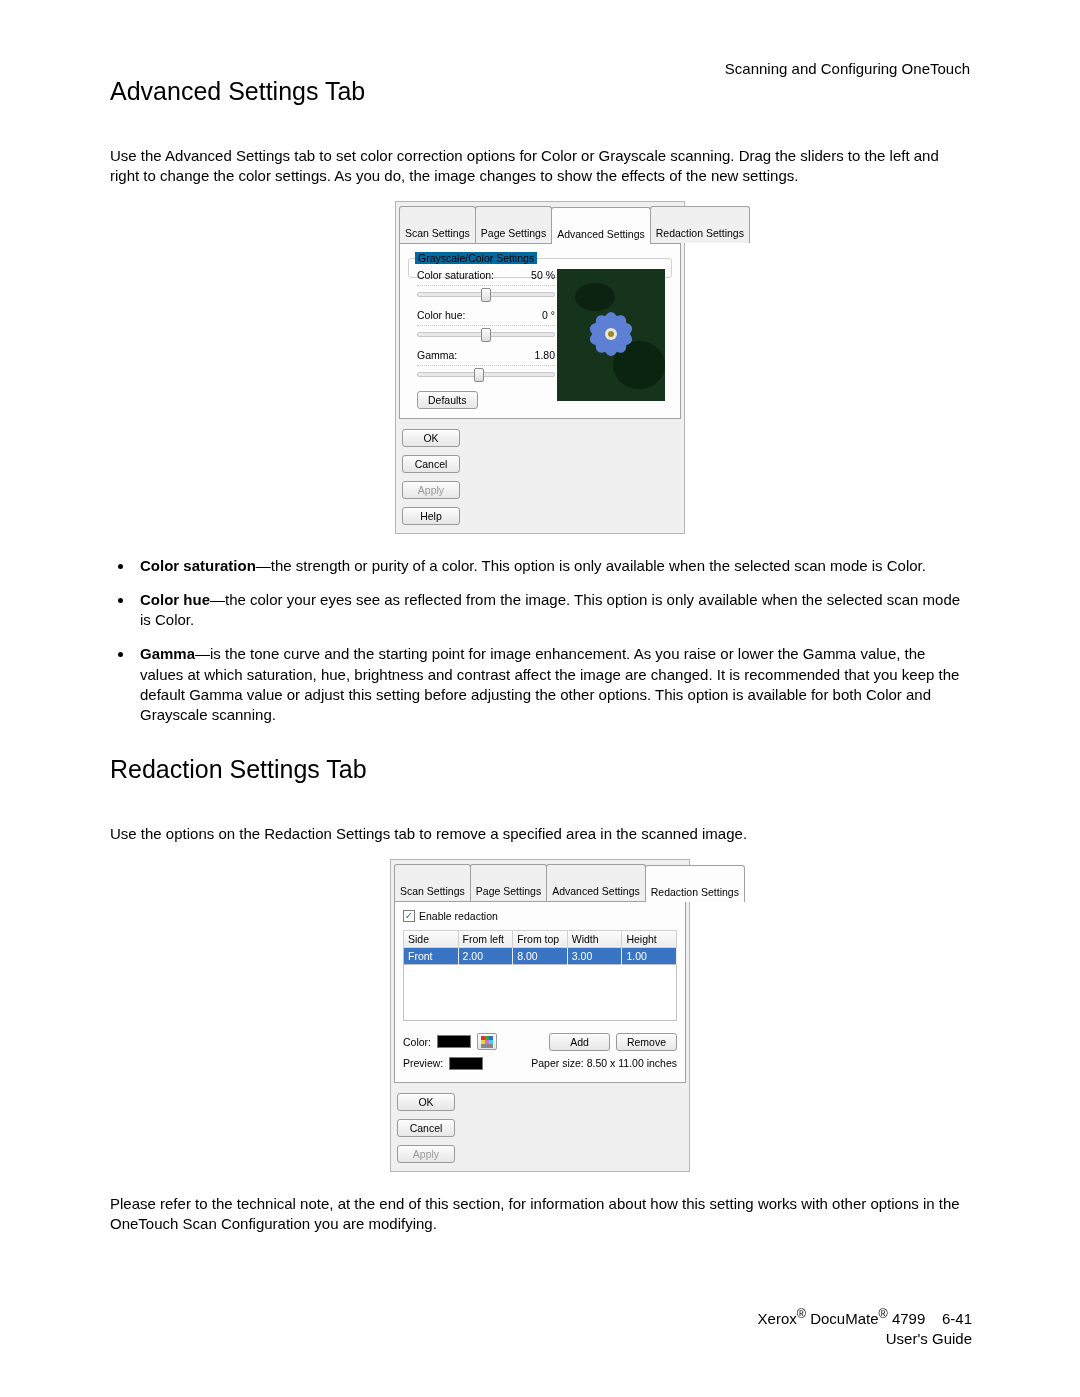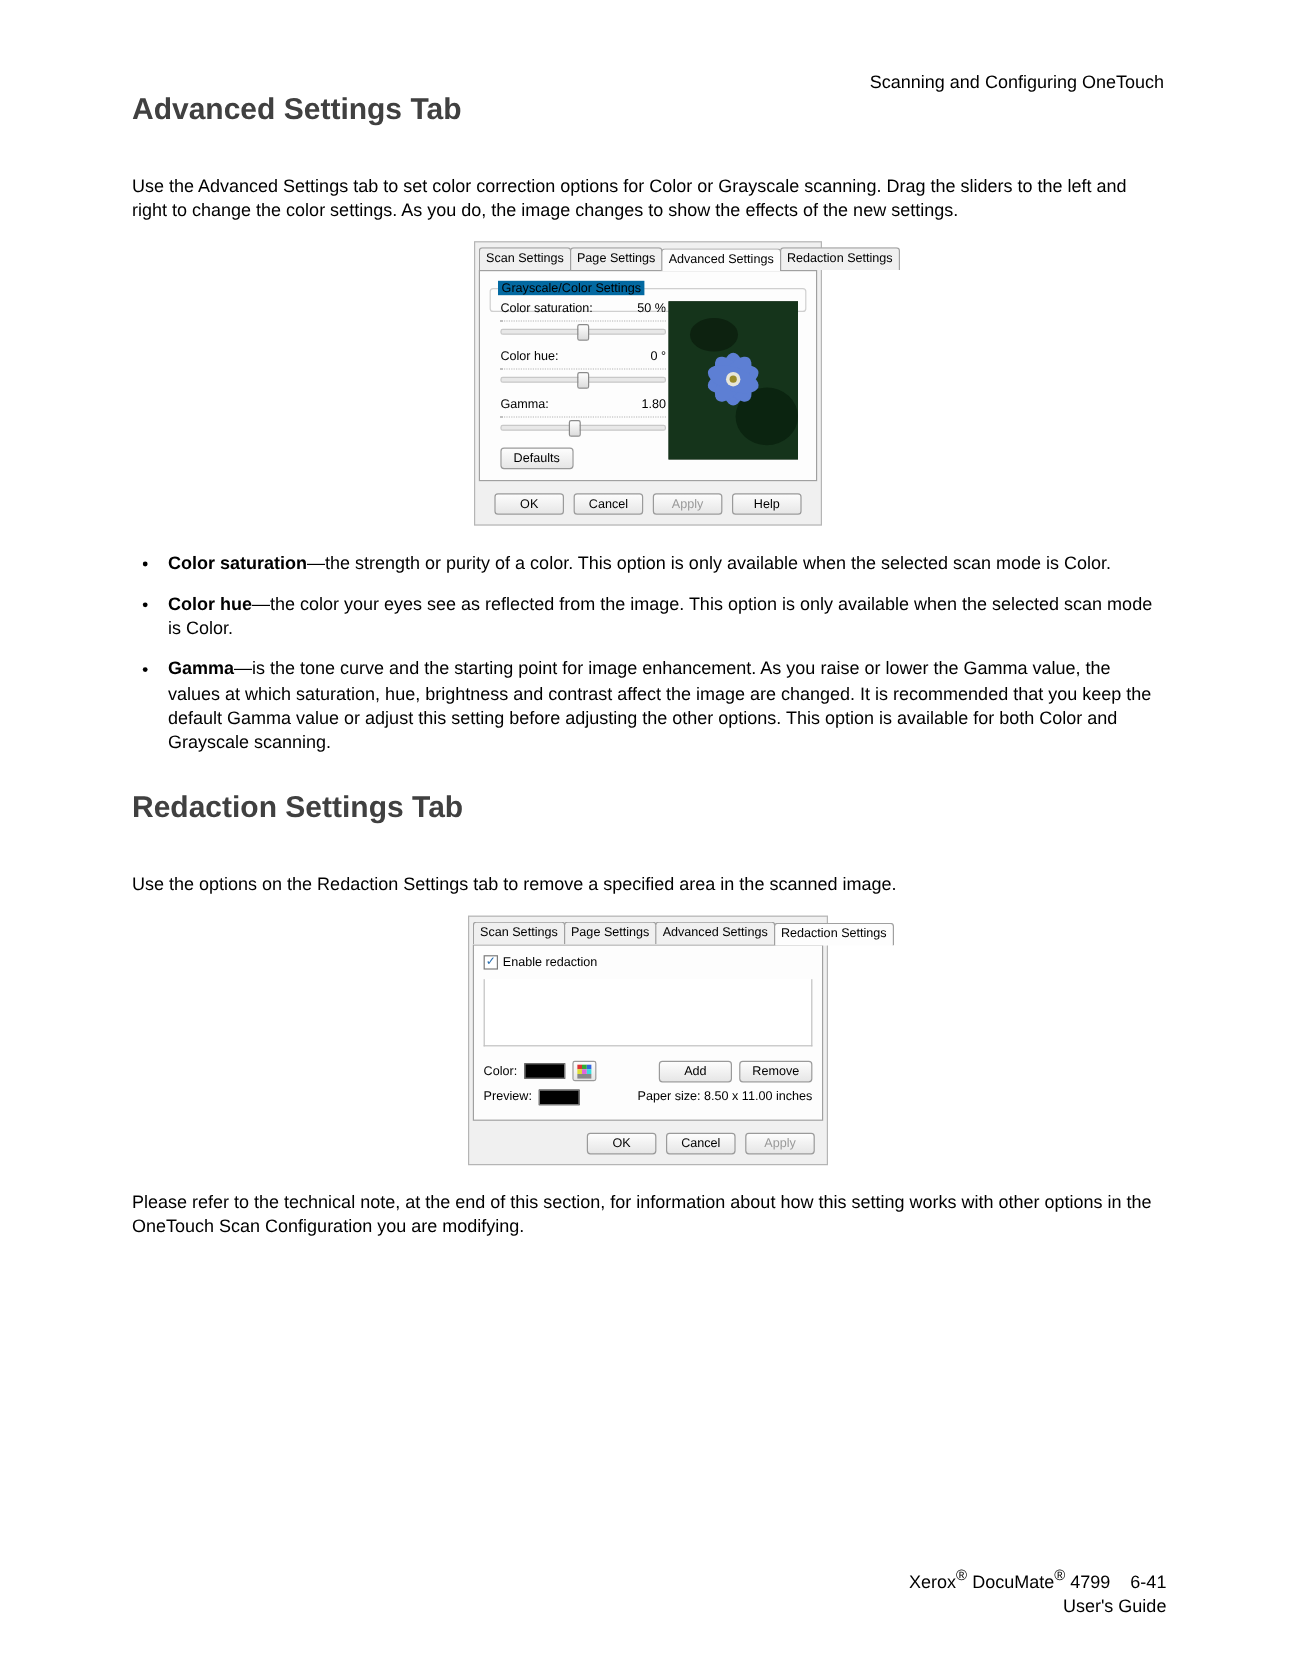--- a/index.html
+++ b/index.html
@@ -10,22 +10,22 @@
     font-family: "Segoe UI", Tahoma, Arial, sans-serif;
     color: #000;
     position: relative;
     padding: 60px 110px 40px 110px;
   }
   .header-right {
     text-align: right;
     font-size: 15px;
   }
   h1.section-heading {
-    color: #404040;
-    font-weight: 700;
+    color: #000000;
+    font-weight: 400;
     font-size: 25px;
     margin-bottom: 40px;
   }
   p.body {
     font-size: 15px;
     line-height: 1.35;
     margin-bottom: 14px;
   }
   ul.bullets {
     margin: 16px 0 30px 24px;
@@ -56,21 +56,21 @@
     padding-top: 4px;
     padding-left: 3px;
     gap: 0;
     position: relative;
     z-index: 2;
   }
   .tab {
     border: 1px solid #a0a0a0;
     border-bottom: none;
     border-radius: 3px 3px 0 0;
-    padding: 2px 5px 3px 5px;
+    padding: 20px 5px 3px 5px;
     background: #f0f0f0;
     margin-right: -1px;
     font-size: 10.5px;
     white-space: nowrap;
     cursor: pointer;
   }
   .tab.active {
     background: #fdfdfd;
     position: relative;
     top: 1px;
@@ -154,20 +154,21 @@
     height: 132px;
     background: #122a14;
     overflow: hidden;
   }
   .preview-img svg { width: 100%; height: 100%; display: block; }
   .dlg-buttons {
     display: flex;
     justify-content: center;
     gap: 8px;
     padding: 4px 6px 8px 6px;
+    flex-direction: column;
   }
   .dlg-buttons .dbtn {
     background: linear-gradient(#fdfdfd, #e6e6e6);
     border: 1px solid #9a9a9a;
     border-radius: 3px;
     padding: 2px 0;
     width: 58px;
     text-align: center;
     font-size: 10.5px;
     cursor: pointer;
@@ -366,20 +367,40 @@
       <div class="tab">Scan Settings</div>
       <div class="tab">Page Settings</div>
       <div class="tab">Advanced Settings</div>
       <div class="tab active">Redaction Settings</div>
     </div>
     <div class="tab-body">
       <div class="chkline">
         <span class="chkbox">✓</span>
         <span>Enable redaction</span>
       </div>
+      <table class="redtbl">
+        <thead>
+          <tr>
+            <th>Side</th>
+            <th>From left</th>
+            <th>From top</th>
+            <th>Width</th>
+            <th>Height</th>
+          </tr>
+        </thead>
+        <tbody>
+          <tr class="selrow">
+            <td>Front</td>
+            <td>2.00</td>
+            <td>8.00</td>
+            <td>3.00</td>
+            <td>1.00</td>
+          </tr>
+        </tbody>
+      </table>
       <div class="tbl-pad"></div>
 
       <div class="row-lower">
         <span>Color:</span>
         <span class="swatch"></span>
         <span class="picker-btn">
           <svg viewBox="0 0 12 12">
             <rect x="0" y="0" width="4" height="4" fill="#d33"></rect>
             <rect x="4" y="0" width="4" height="4" fill="#3a3"></rect>
             <rect x="8" y="0" width="4" height="4" fill="#36d"></rect>

